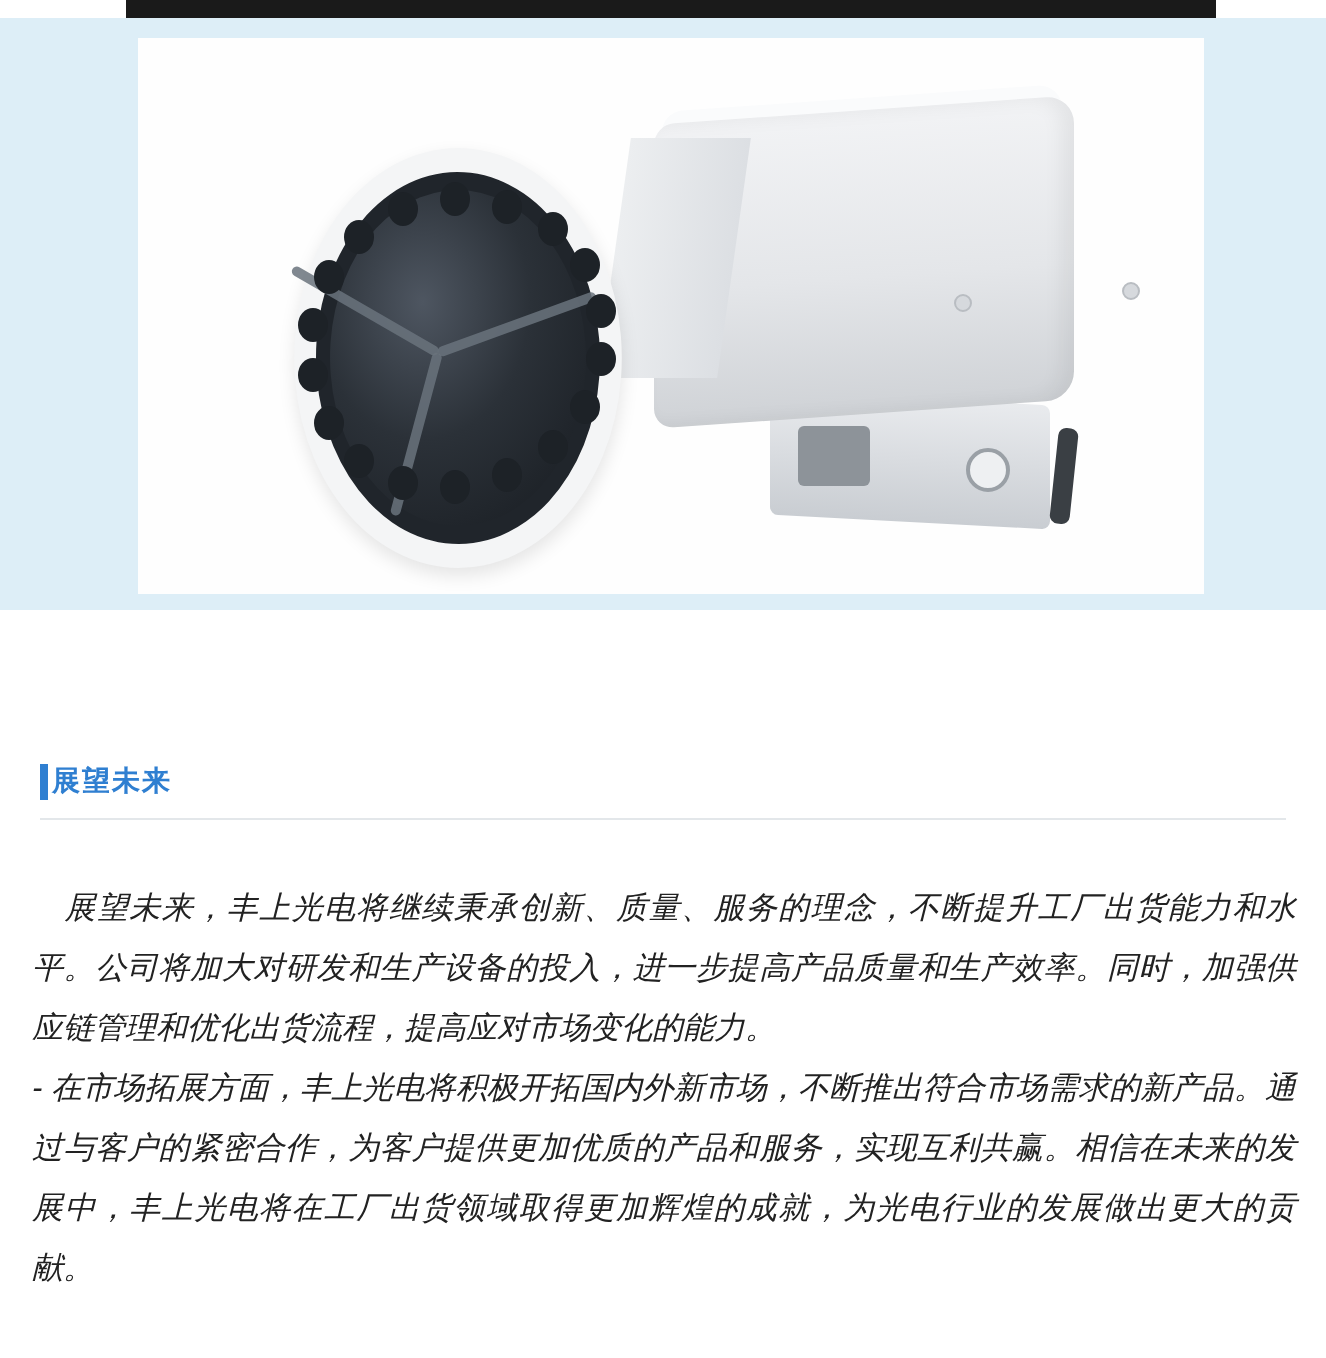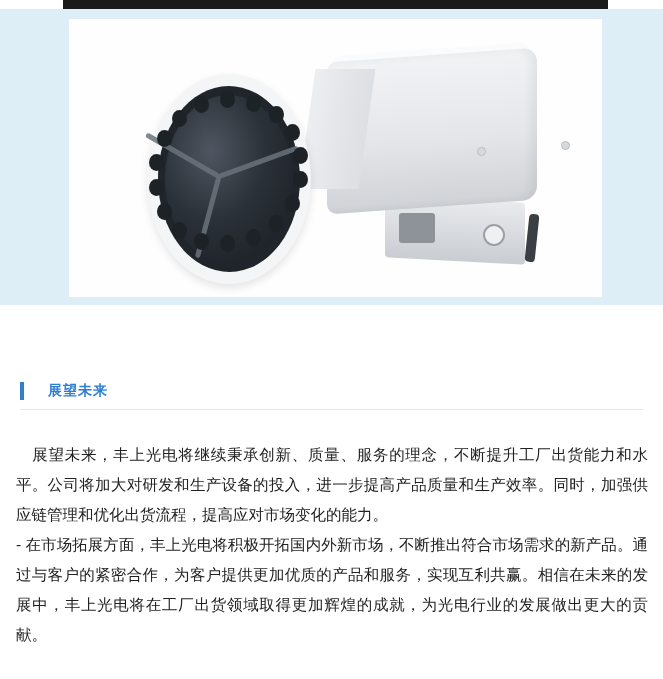--- a/index.html
+++ b/index.html
@@ -229,21 +229,21 @@
     background: #1d2227;
   }
 
   
   .section-head {
     position: absolute;
     top: 382px;
     left: 20px;
     display: flex;
     align-items: flex-start;
-    gap: 24px;
+    gap: 2px;
   }
   .section-bar {
     width: 4px;
     height: 18px;
     background: #2f7fd1;
   }
   .section-title {
     font-size: 14px;
     font-weight: bold;
     color: #2f7fd1;
@@ -264,20 +264,21 @@
     top: 440px;
     left: 16px;
     width: 632px;
     color: #222222;
     font-size: 15.5px;
     line-height: 30px;
     text-align: justify;
   }
   .body-copy p {
     margin: 0;
+    font-style: italic;
   }
 </style>
 </head>
 <body>
 
 <div class="page">
 
   <div class="top-bar">
     <div class="top-bar-left"></div>
     <div class="top-bar-right"></div>

